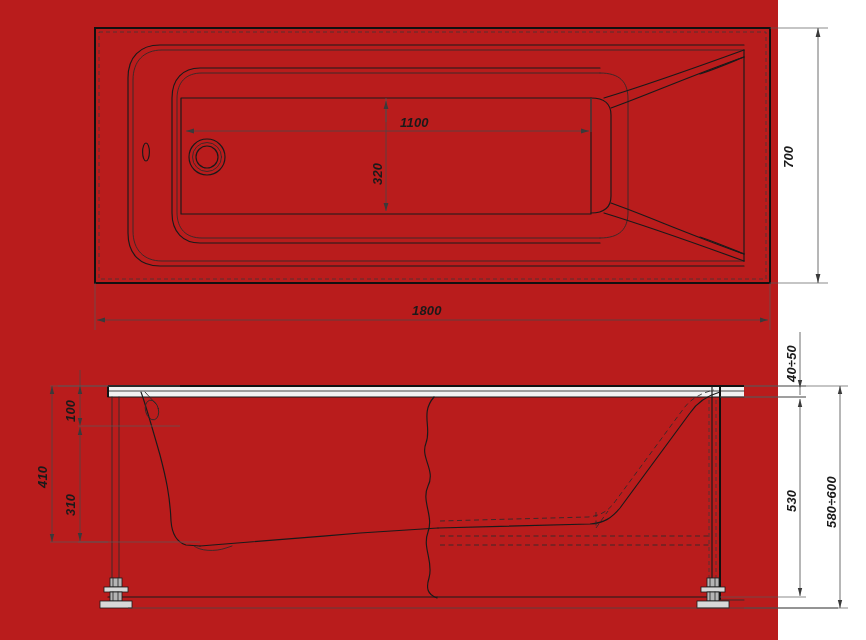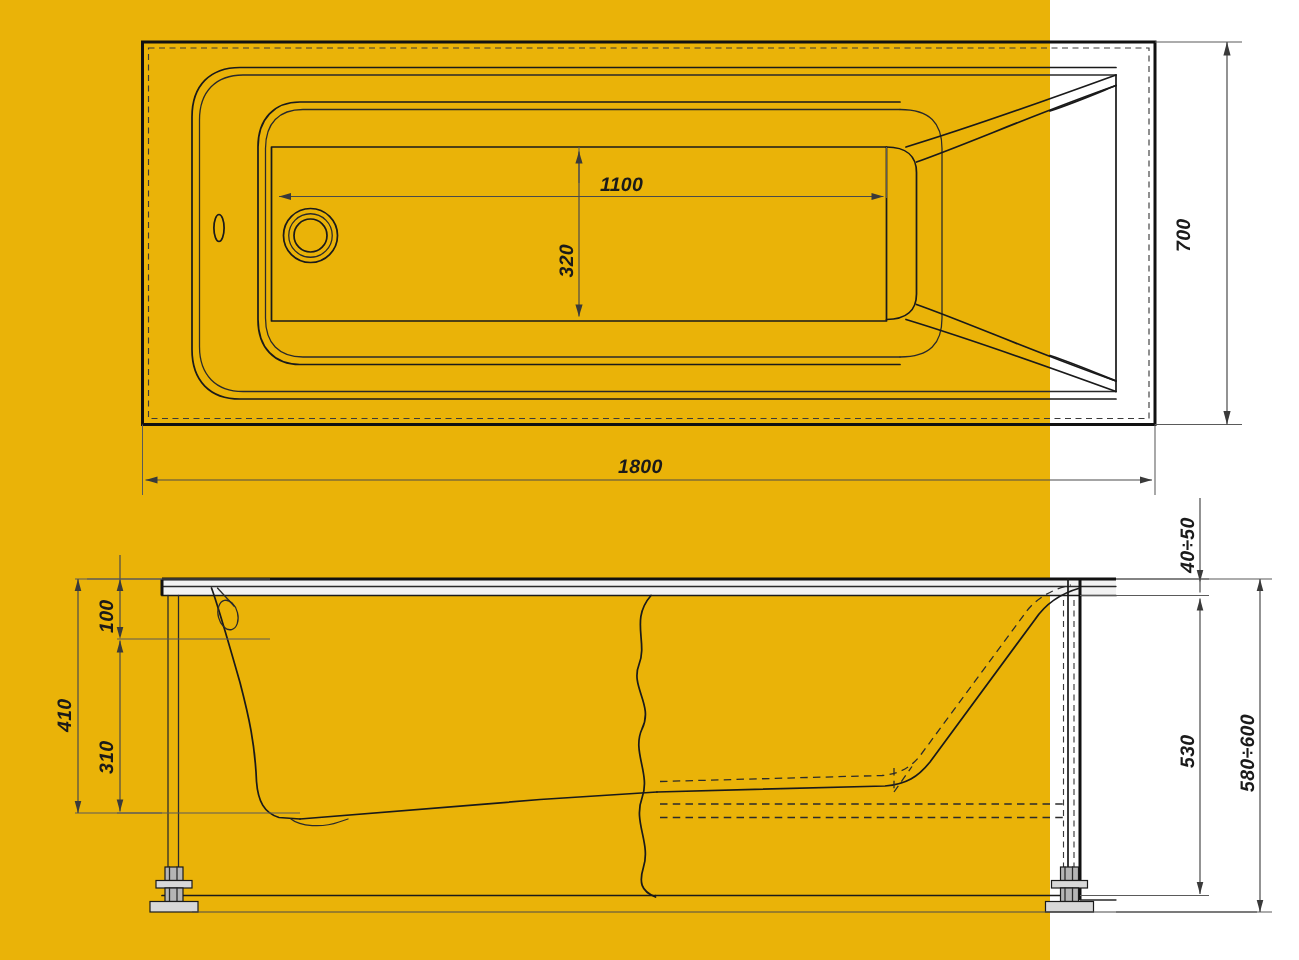--- a/index.html
+++ b/index.html
@@ -8,23 +8,23 @@
     background: #ffffff;
   }
   body {
     width: 866px;
     height: 640px;
     font-family: "Liberation Sans", sans-serif;
     overflow: hidden;
   }
   #drawing-root {
     position: relative;
-    width: 700px;
+    width: 778px;
     height: 640px;
-    background: #eab308;
+    background: #b91c1c;
   }
   svg#tech-drawing {
     position: absolute;
     top: 0; left: 0;
     width: 866px;
     height: 640px;
     display: block;
   }
   .dim-text {
     font-family: "Liberation Sans", sans-serif;

